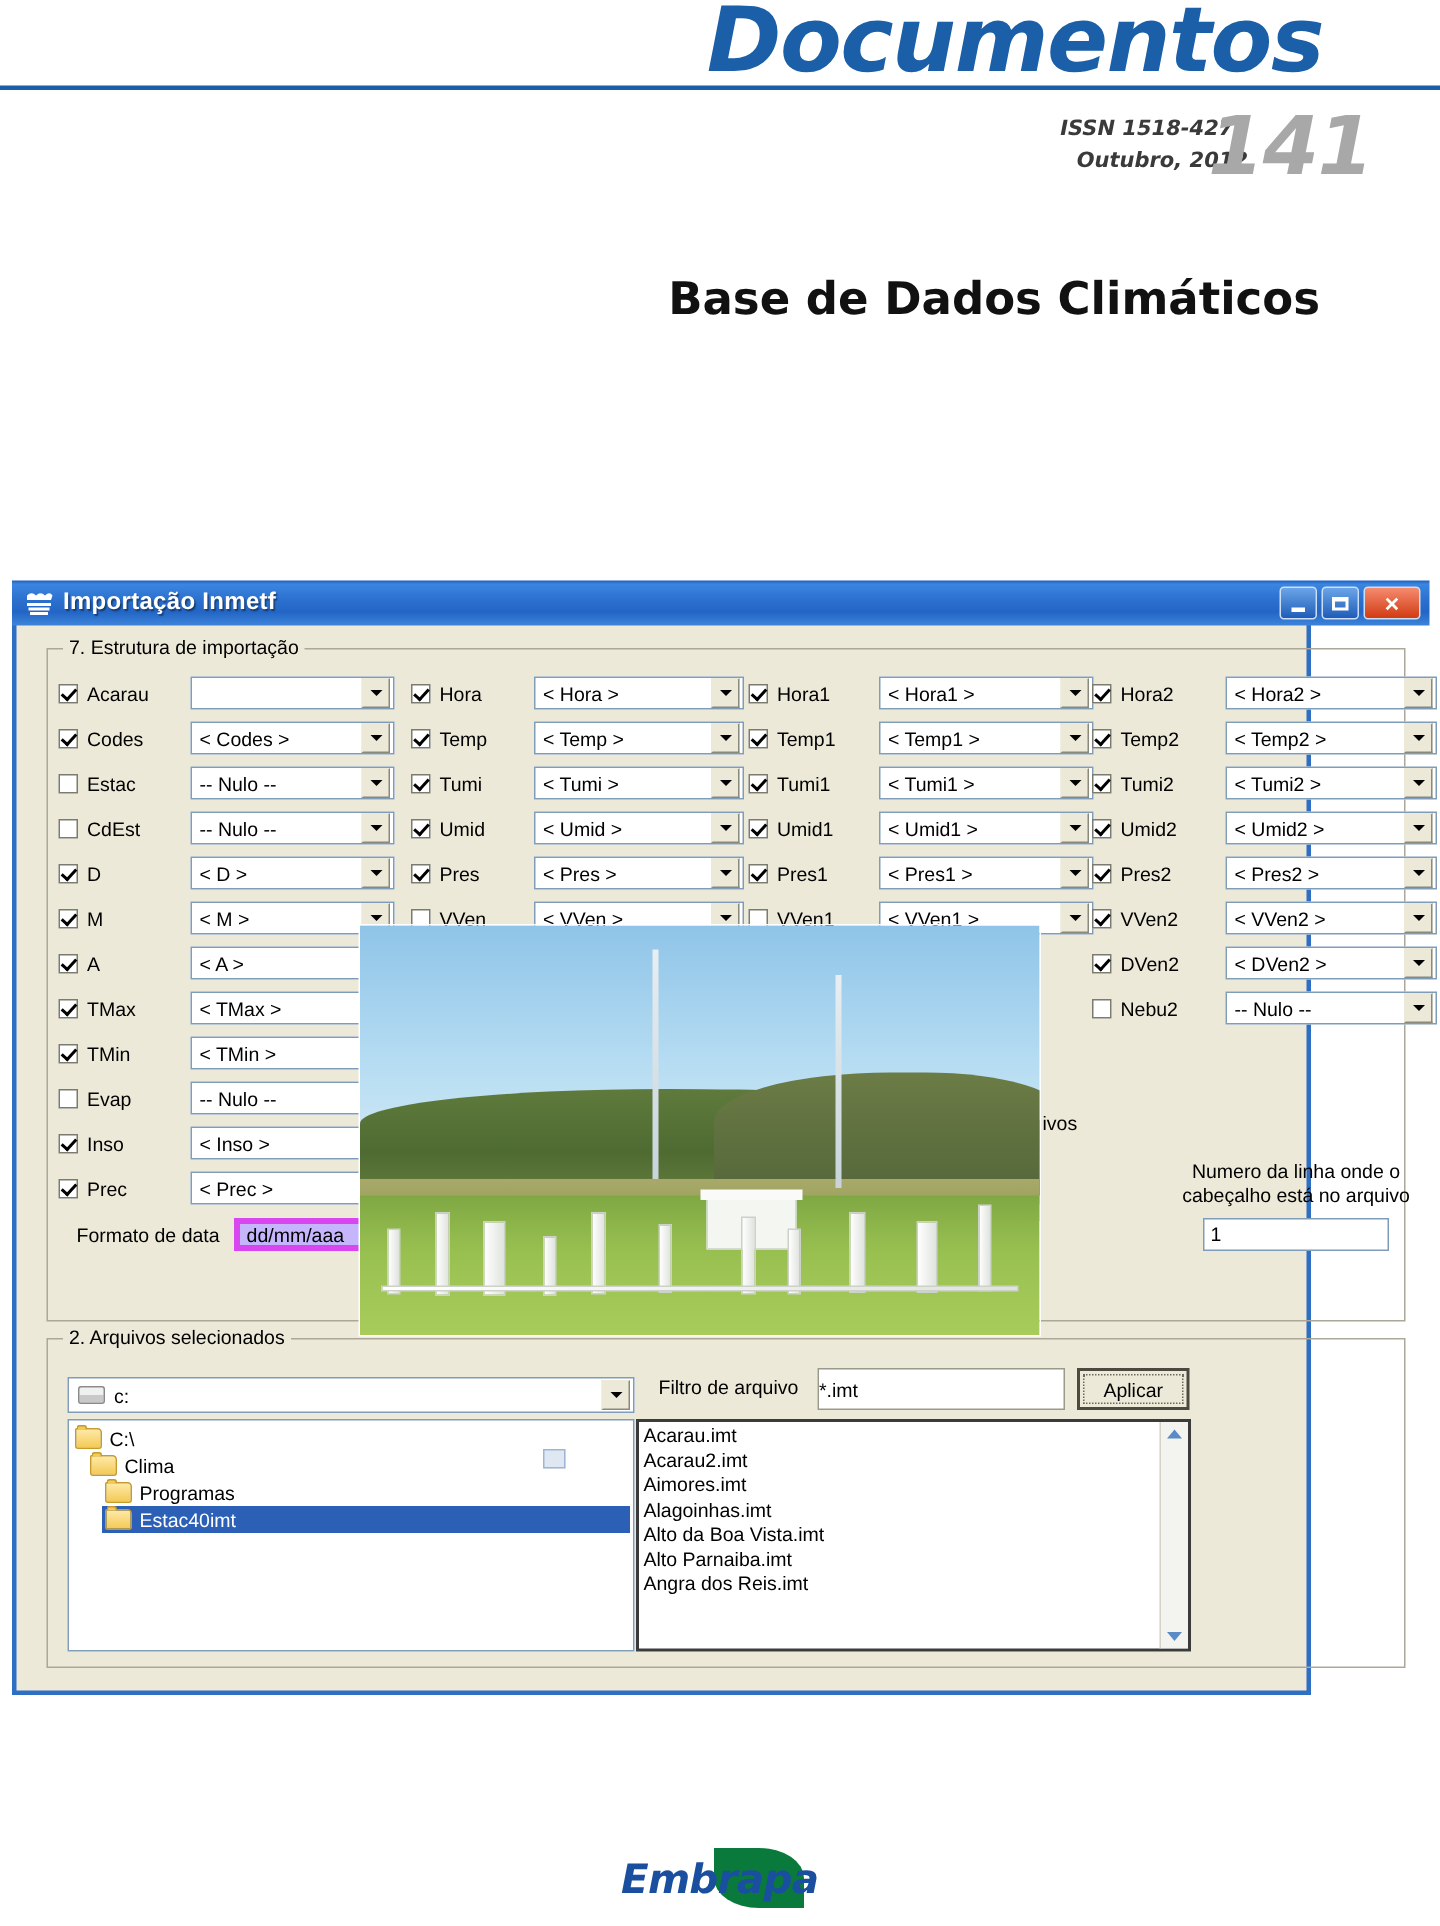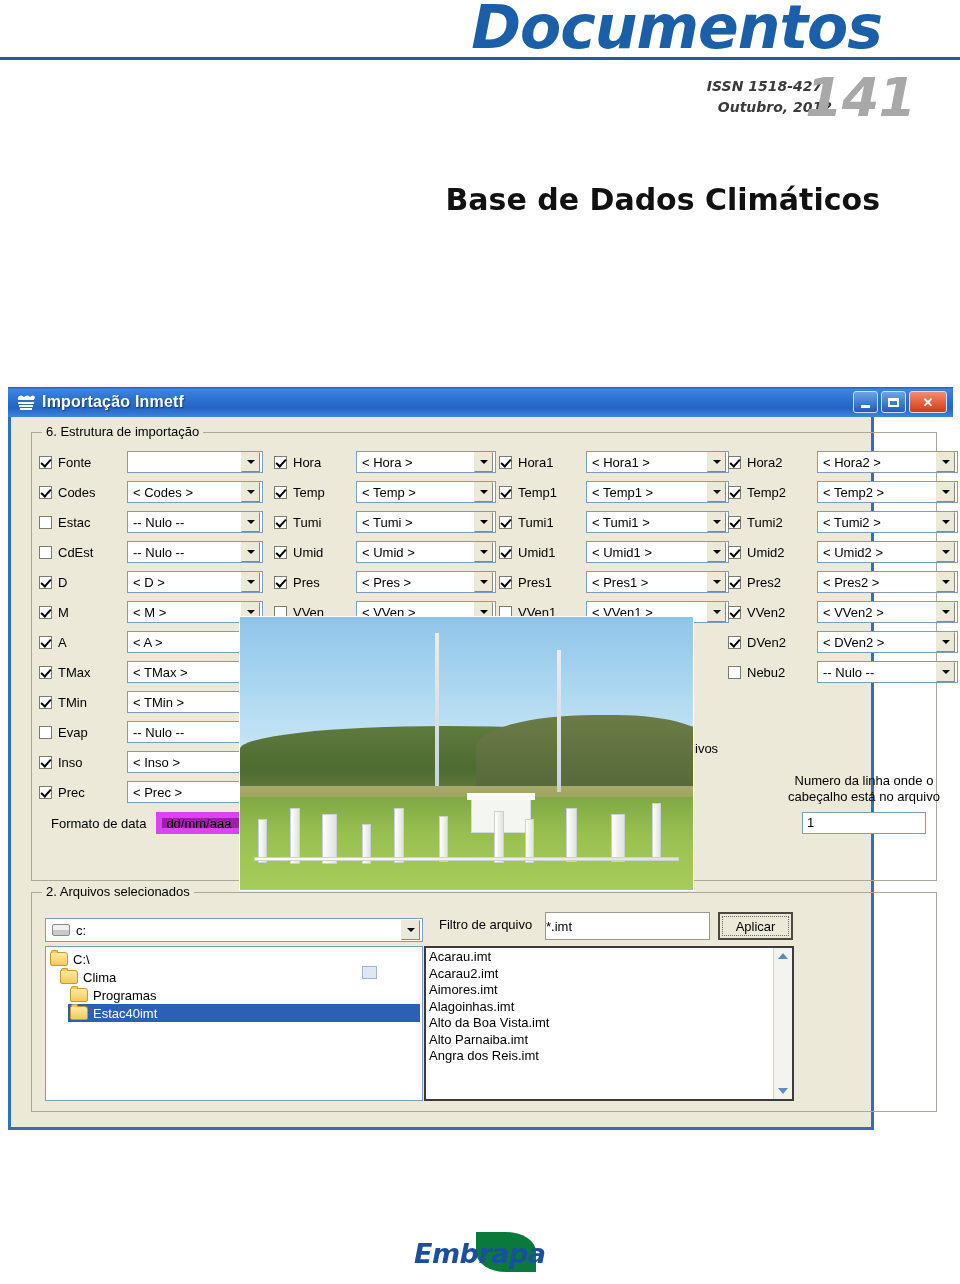--- a/index.html
+++ b/index.html
@@ -280,22 +280,22 @@
   }
   #date-format-label {
     font-size: 13px;
     color: #000;
     margin-right: 10px;
     white-space: nowrap;
   }
   #date-format-input {
     width: 90px;
     height: 22px;
-    background: #a21caf;
-    border: 6px solid #d946ef;
+    background: #c4b5fd;
+    border: 4px solid #d946ef;
     box-sizing: border-box;
     font-size: 13px;
     display: flex;
     align-items: center;
     padding-left: 4px;
     overflow: hidden;
     white-space: nowrap;
   }
 
   
@@ -629,27 +629,27 @@
       <div class="win-btn">
         <div class="max-sq"></div>
       </div>
       <div class="win-btn close">
         <span class="win-glyph">✕</span>
       </div>
     </div>
   </div>
 
   <div class="group-box" id="grp-estrutura">
-    <div class="group-legend">6. Estrutura de importação</div>
+    <div class="group-legend">7. Estrutura de importação</div>
   </div>
 
   <div class="field-col" id="col-1">
       <div class="field-row">
         <div class="chk checked"></div>
-        <div class="fld-label">Fonte</div>
+        <div class="fld-label">Acarau</div>
         <div class="combo">
           <div class="combo-text"></div>
           <div class="combo-arrow"></div>
         </div>
       </div>
       <div class="field-row">
         <div class="chk checked"></div>
         <div class="fld-label">Codes</div>
         <div class="combo">
           <div class="combo-text">&lt; Codes &gt;</div>

